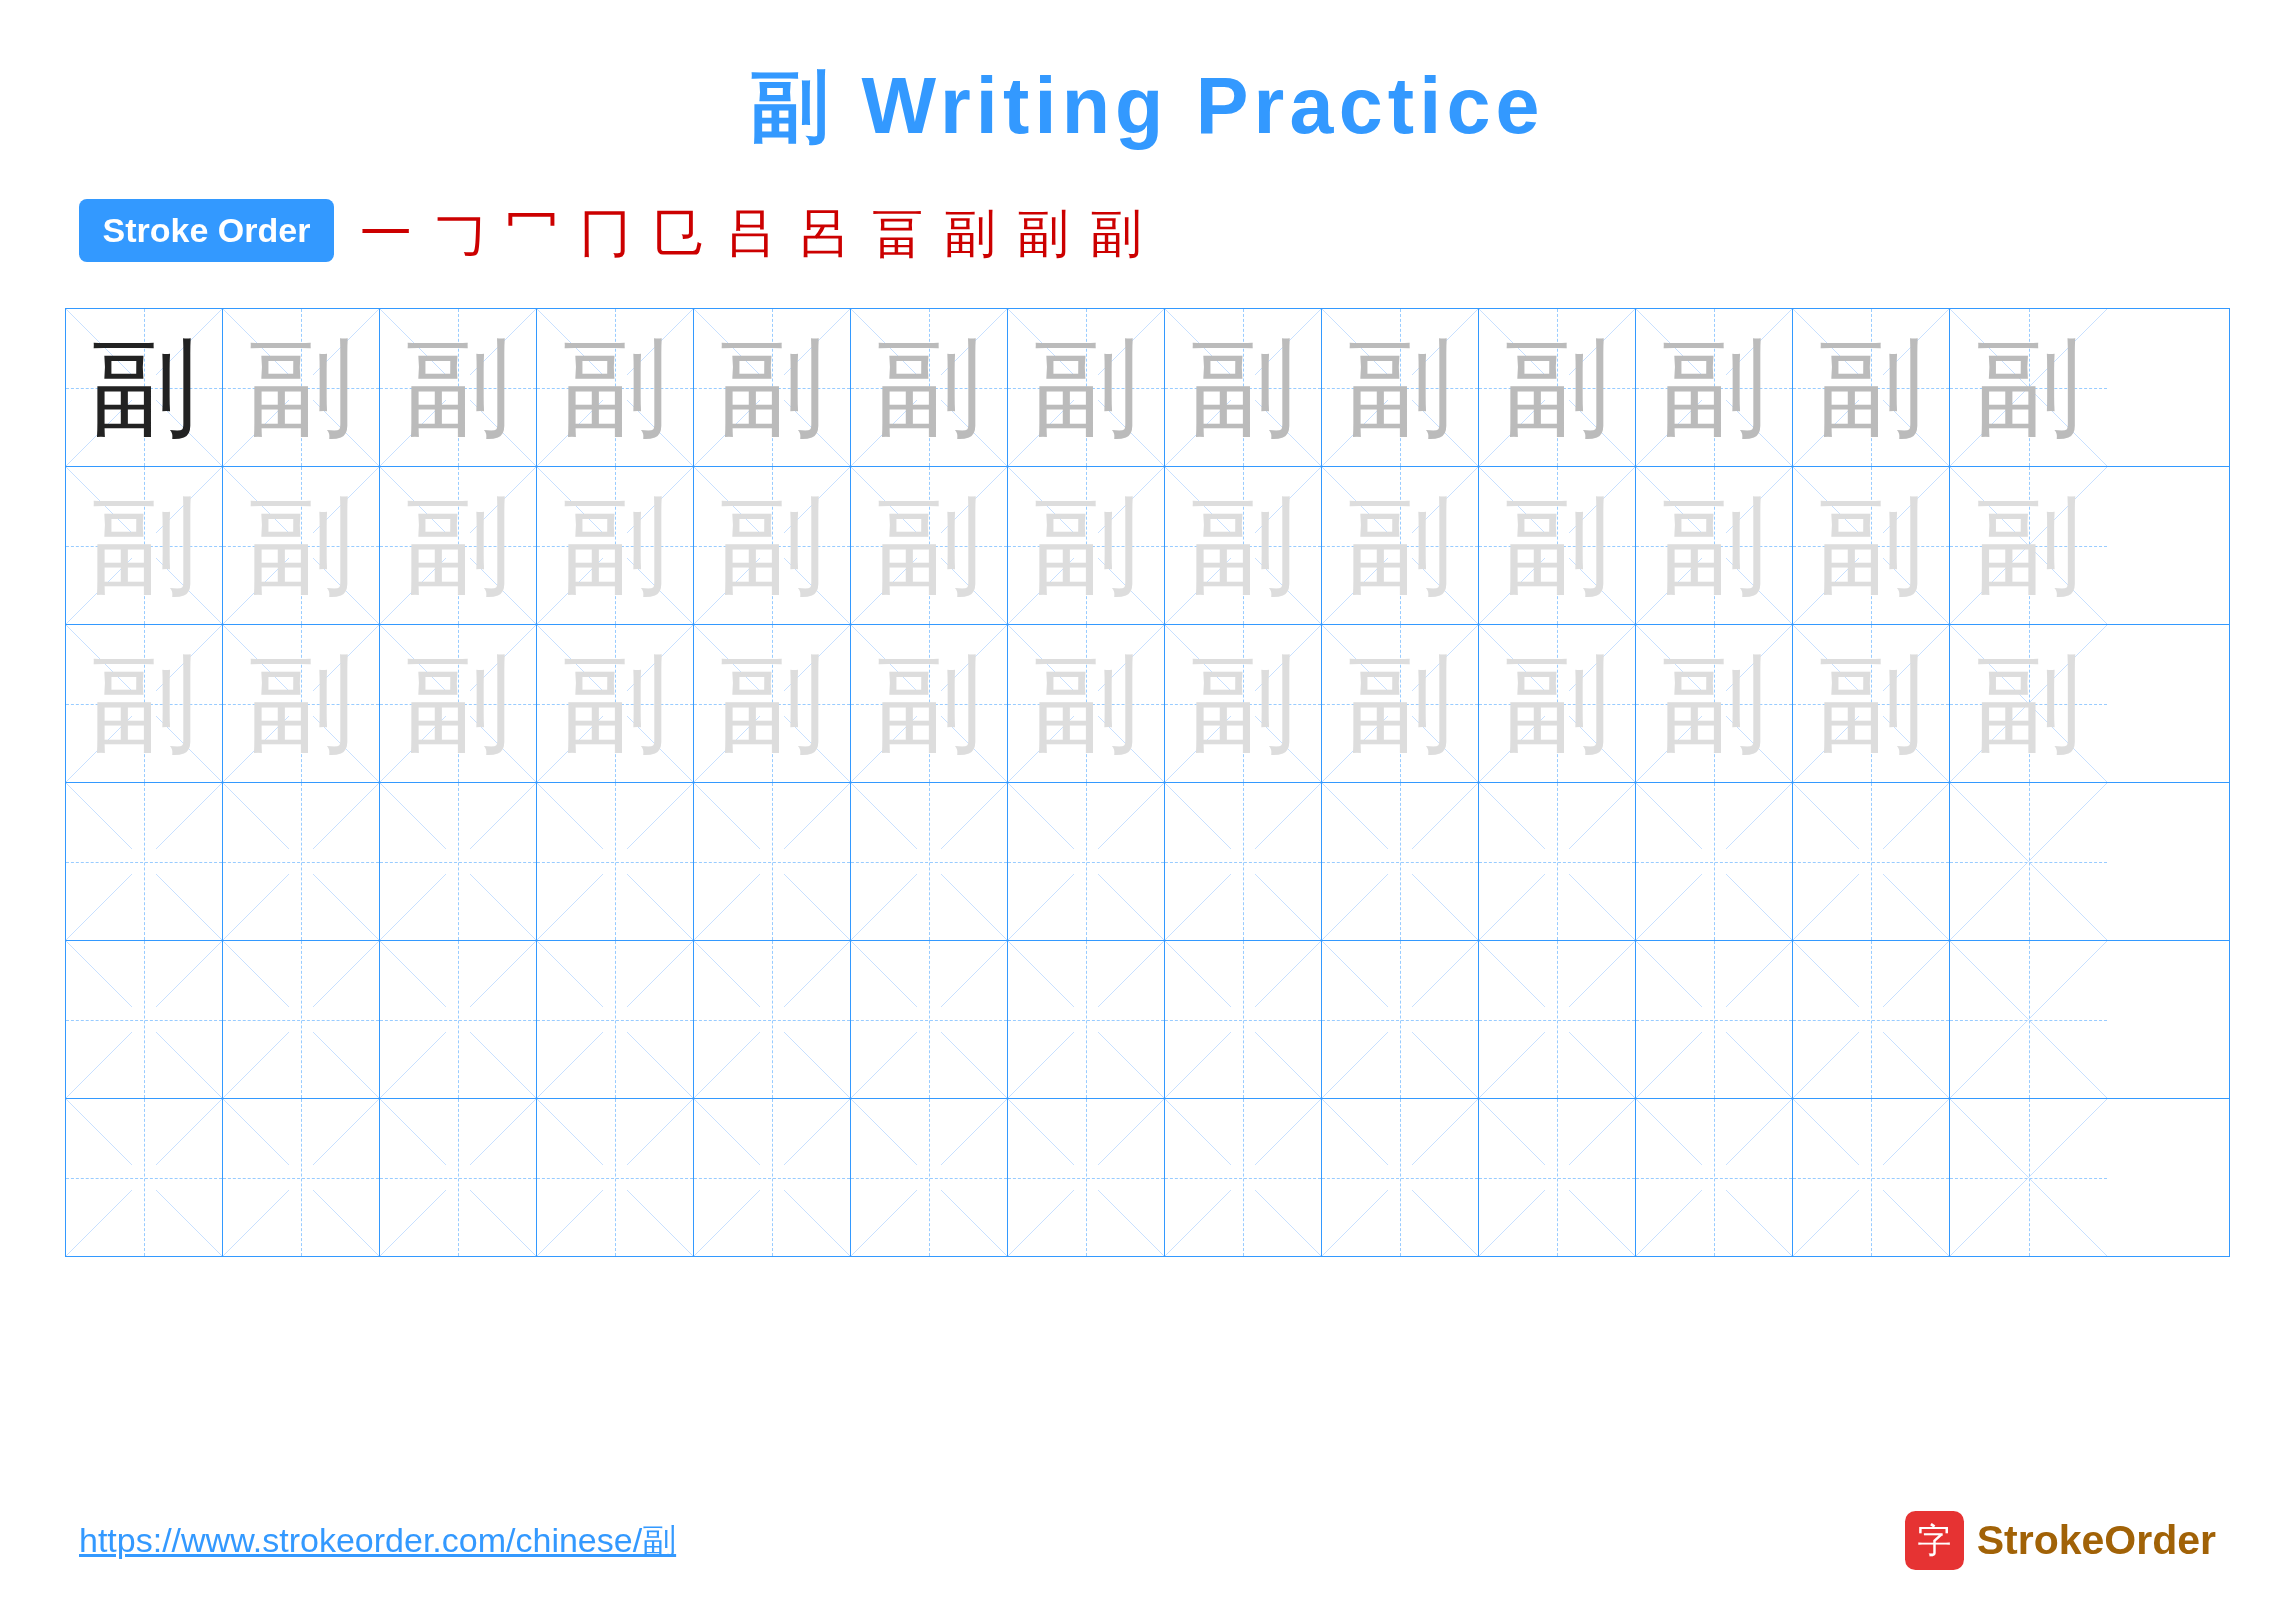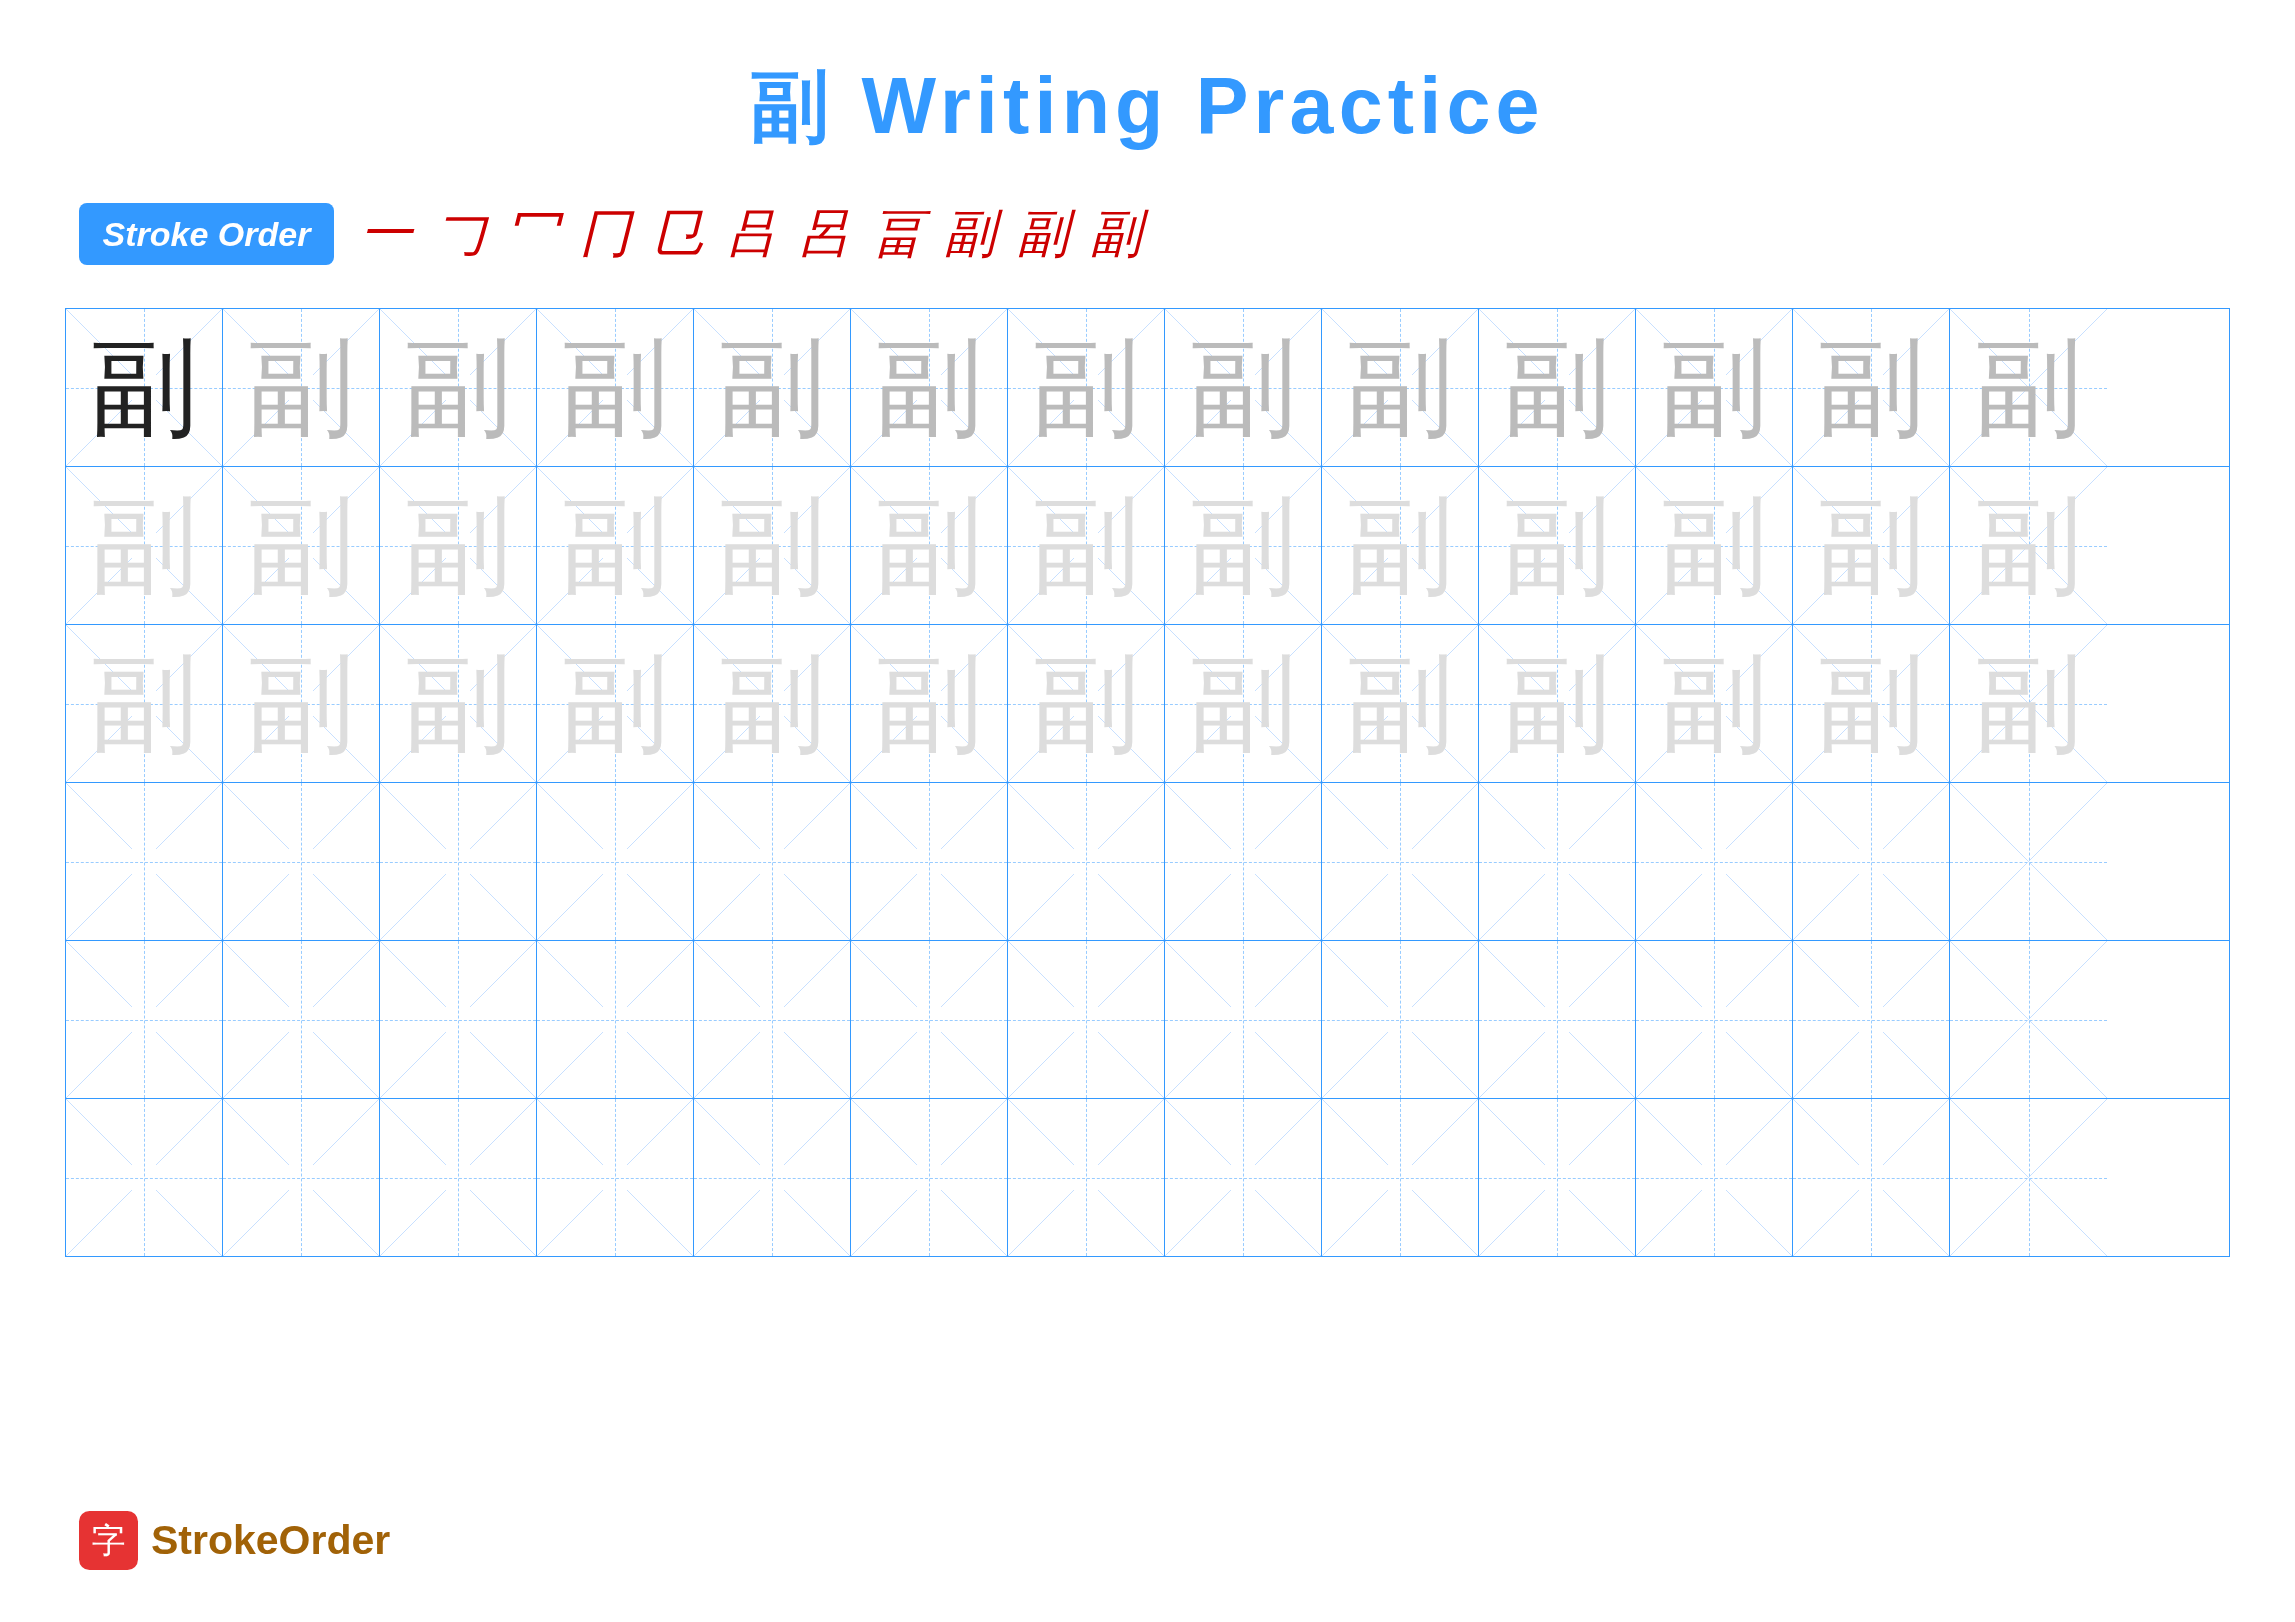--- a/index.html
+++ b/index.html
@@ -16,24 +16,23 @@
       text-align: center;
       padding-top: 54px;
       font-size: 79px;
       font-weight: bold;
       color: #3399ff;
       letter-spacing: 5.2px;
     }
 
     .stroke-order-section {
       display: flex;
-      align-items: center;
+      align-items: flex-start;
       padding: 39px 79px 26px 79px;
       gap: 26px;
-      font-style: italic;
     }
 
     .stroke-order-badge {
       background-color: #3399ff;
       color: white;
       font-size: 34px;
       font-weight: bold;
       padding: 11.8px 23.6px;
       border-radius: 7.9px;
       white-space: nowrap;
@@ -501,20 +500,21 @@
         <div class="diag"></div>
       </div>
     <div class="grid-cell">
         <div class="diag"></div>
       </div>
   </div>
 
 </div>
 
 <div class="footer">
+  <a class="footer-url" href="#">https://www.strokeorder.com/chinese/副</a>
   <div class="footer-logo">
     <div class="logo-icon">
       <span>字</span>
     </div>
     <span class="logo-text">StrokeOrder</span>
   </div>
 </div>
 
 
 </body></html>

